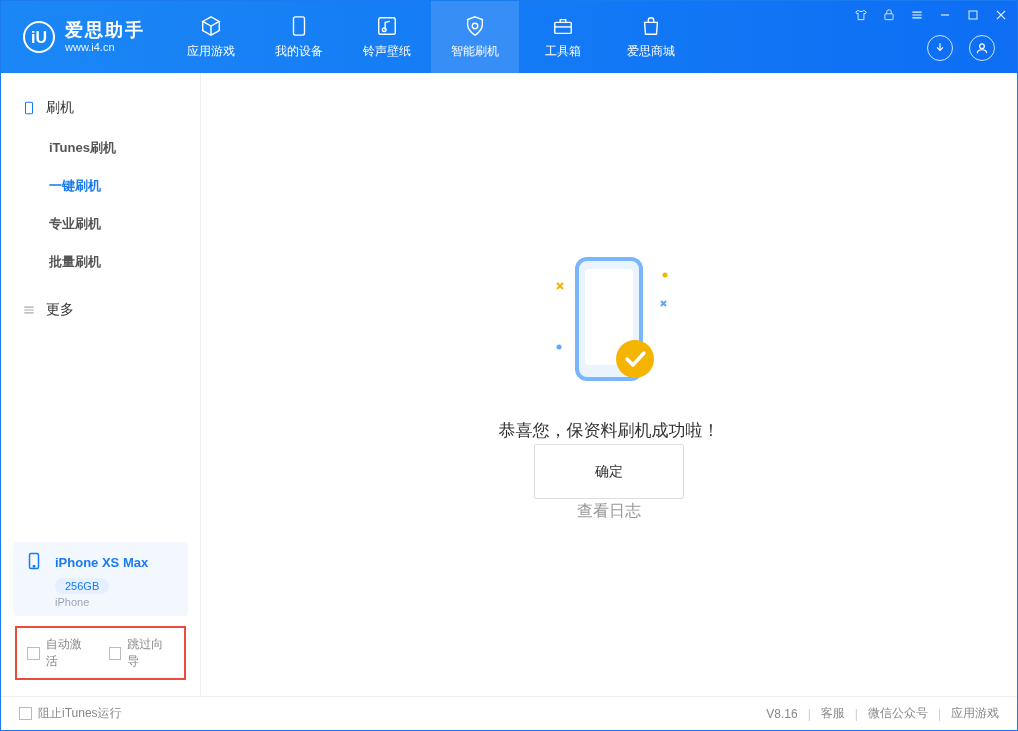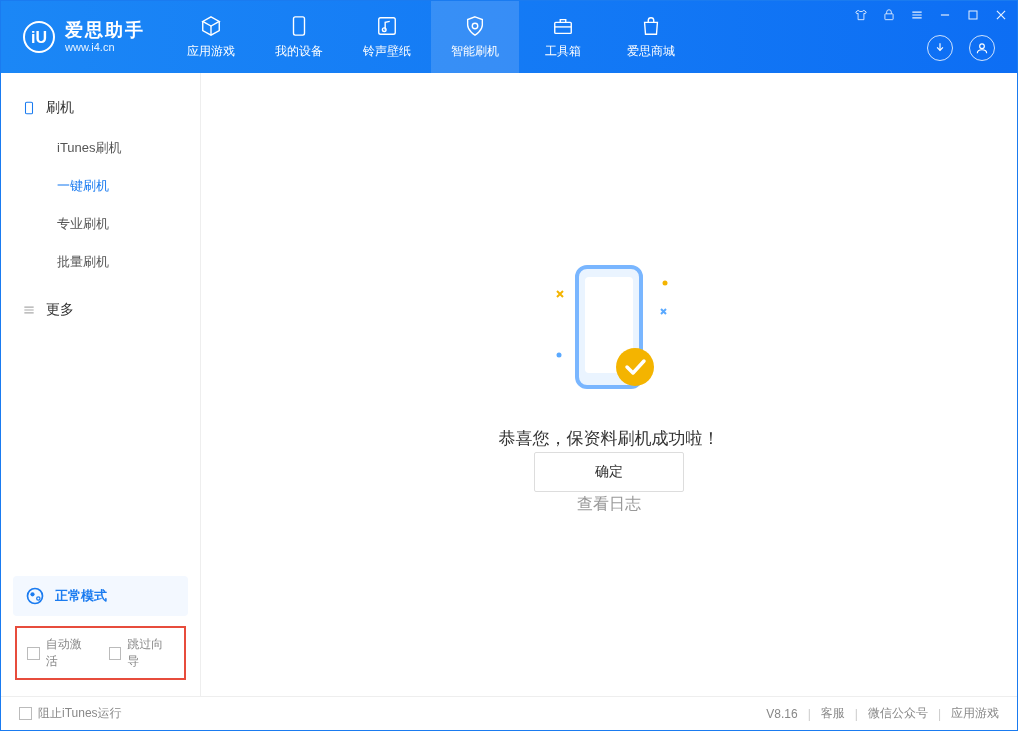--- a/index.html
+++ b/index.html
@@ -18,42 +18,42 @@
 .nav-lbl { font-size: 12px; }
 .win-ctrls { position: absolute; top: 6px; right: 8px; display: flex; gap: 12px; align-items: center; }
 .win-ctrls span { width: 16px; height: 16px; display: flex; align-items: center; justify-content: center; opacity: .9; cursor: pointer; }
 .header-actions { position: absolute; right: 22px; bottom: 12px; display: flex; gap: 16px; }
 .act-circle { width: 26px; height: 26px; border: 1.5px solid rgba(255,255,255,.8); border-radius: 50%; display: flex; align-items: center; justify-content: center; cursor: pointer; }
 .body { flex: 1; display: flex; min-height: 0; }
 .sidebar { width: 200px; border-right: 1px solid #eee; display: flex; flex-direction: column; }
 .side-scroll { padding: 18px 0 8px; }
 .side-sec-h { display: flex; align-items: center; gap: 10px; padding: 8px 20px; color: #333; font-size: 14px; }
 .side-sec-h .sec-ico { width: 15px; height: 15px; display:flex; align-items:center; justify-content:center; color:#888; }
-.side-items { padding: 4px 8px 12px; }
+.side-items { padding: 4px 0 12px; font-weight: bold; }
 .side-item { padding: 10px 20px 10px 48px; color: #555; cursor: pointer; font-size: 13px; }
 .side-item.active { color: #1a7bf0; }
 .device-panel { margin-top: auto; }
 .mode-card, .dev-card { background: #f3f8ff; margin: 6px 12px; border-radius: 4px; padding: 10px 12px; }
 .mode-card { display: flex; align-items: center; gap: 10px; }
 .mode-ico { width: 20px; height: 20px; }
 .mode-txt { color: #1a7bf0; font-weight: 600; font-size: 13px; }
 .dev-card { padding: 10px 12px 8px; }
 .dev-row { display: flex; align-items: center; gap: 10px; }
 .dev-ico { width: 20px; height: 20px; }
 .dev-name { color: #1a7bf0; font-weight: 600; font-size: 13px; }
 .capacity { display: inline-block; margin: 6px 0 2px 30px; font-size: 11px; color: #1a7bf0; background: #e4f0ff; padding: 2px 10px; border-radius: 10px; }
 .dev-type { margin-left: 30px; font-size: 11px; color: #9aa6b5; }
 .opt-box { margin: 10px 14px 16px; border: 2px solid #e74c3c; padding: 8px 10px; display: flex; gap: 16px; align-items: center; }
 .chk { display: flex; align-items: center; gap: 6px; color: #888; font-size: 12px; cursor: pointer; }
 .chk .box { width: 13px; height: 13px; border: 1px solid #bbb; background: #fff; }
 .main { flex: 1; display: flex; align-items: center; justify-content: center; }
 .result { display: flex; flex-direction: column; align-items: center; gap: 2px; }
 .phone-ill { width: 180px; height: 160px; position: relative; }
 .msg { font-size: 17px; color: #333; margin-top: 10px; }
-.ok-btn { width: 150px; height: 40px; border: 1px solid #ddd; background: #fff; border-radius: 2px; font-size: 14px; color: #333; cursor: pointer; }
+.ok-btn { width: 150px; height: 55px; border: 1px solid #ddd; background: #fff; border-radius: 2px; font-size: 14px; color: #333; cursor: pointer; }
 .log-link { color: #999; font-size: 16px; cursor: pointer; }
 .statusbar { height: 34px; border-top: 1px solid #eee; display: flex; align-items: center; padding: 0 18px; font-size: 12px; color: #888; }
 .statusbar .right { margin-left: auto; display: flex; align-items: center; gap: 10px; }
 .statusbar .ver { color: #888; }
 .statusbar .divider { color: #ccc; }
 .statusbar .link { color: #888; cursor: pointer; }
 </style>
 </head>
 <body>
 
@@ -202,27 +202,30 @@
           <span class="sec-ico">
               <svg width="14" height="14" viewBox="0 0 24 24" stroke="#aaa" stroke-width="2">
                 <path d="M4 7 H20 M4 12 H20 M4 17 H20"></path>
               </svg>
             </span>
           <span>更多</span>
         </div>
       </div>
 
       <div class="device-panel">
-        <div class="mode-card">
-          <span class="mode-ico"><svg width="20" height="20" viewBox="0 0 24 24">
-                <circle cx="12" cy="12" r="9" fill="none" stroke="#1a7bf0" stroke-width="2"></circle>
-                <circle cx="9" cy="10" r="2.5" fill="#1a7bf0"></circle>
-                <circle cx="16" cy="15" r="2" fill="none" stroke="#1a7bf0" stroke-width="1.5"></circle>
-              </svg></span>
-          <span class="mode-txt">正常模式</span>
+        <div class="dev-card">
+          <div class="dev-row">
+            <span class="dev-ico"><svg width="18" height="18" viewBox="0 0 24 24" fill="none" stroke="#1a7bf0" stroke-width="2">
+                  <rect x="6" y="2" width="12" height="20" rx="2"></rect>
+                  <circle cx="12" cy="19" r="1" fill="#1a7bf0"></circle>
+                </svg></span>
+            <span class="dev-name">iPhone XS Max</span>
+          </div>
+          <span class="capacity">256GB</span>
+          <div class="dev-type">iPhone</div>
         </div>
         <div class="opt-box">
           <label class="chk">
               <span class="box"></span>
               <span>自动激活</span>
             </label>
           <label class="chk">
               <span class="box"></span>
               <span>跳过向导</span>
             </label>

